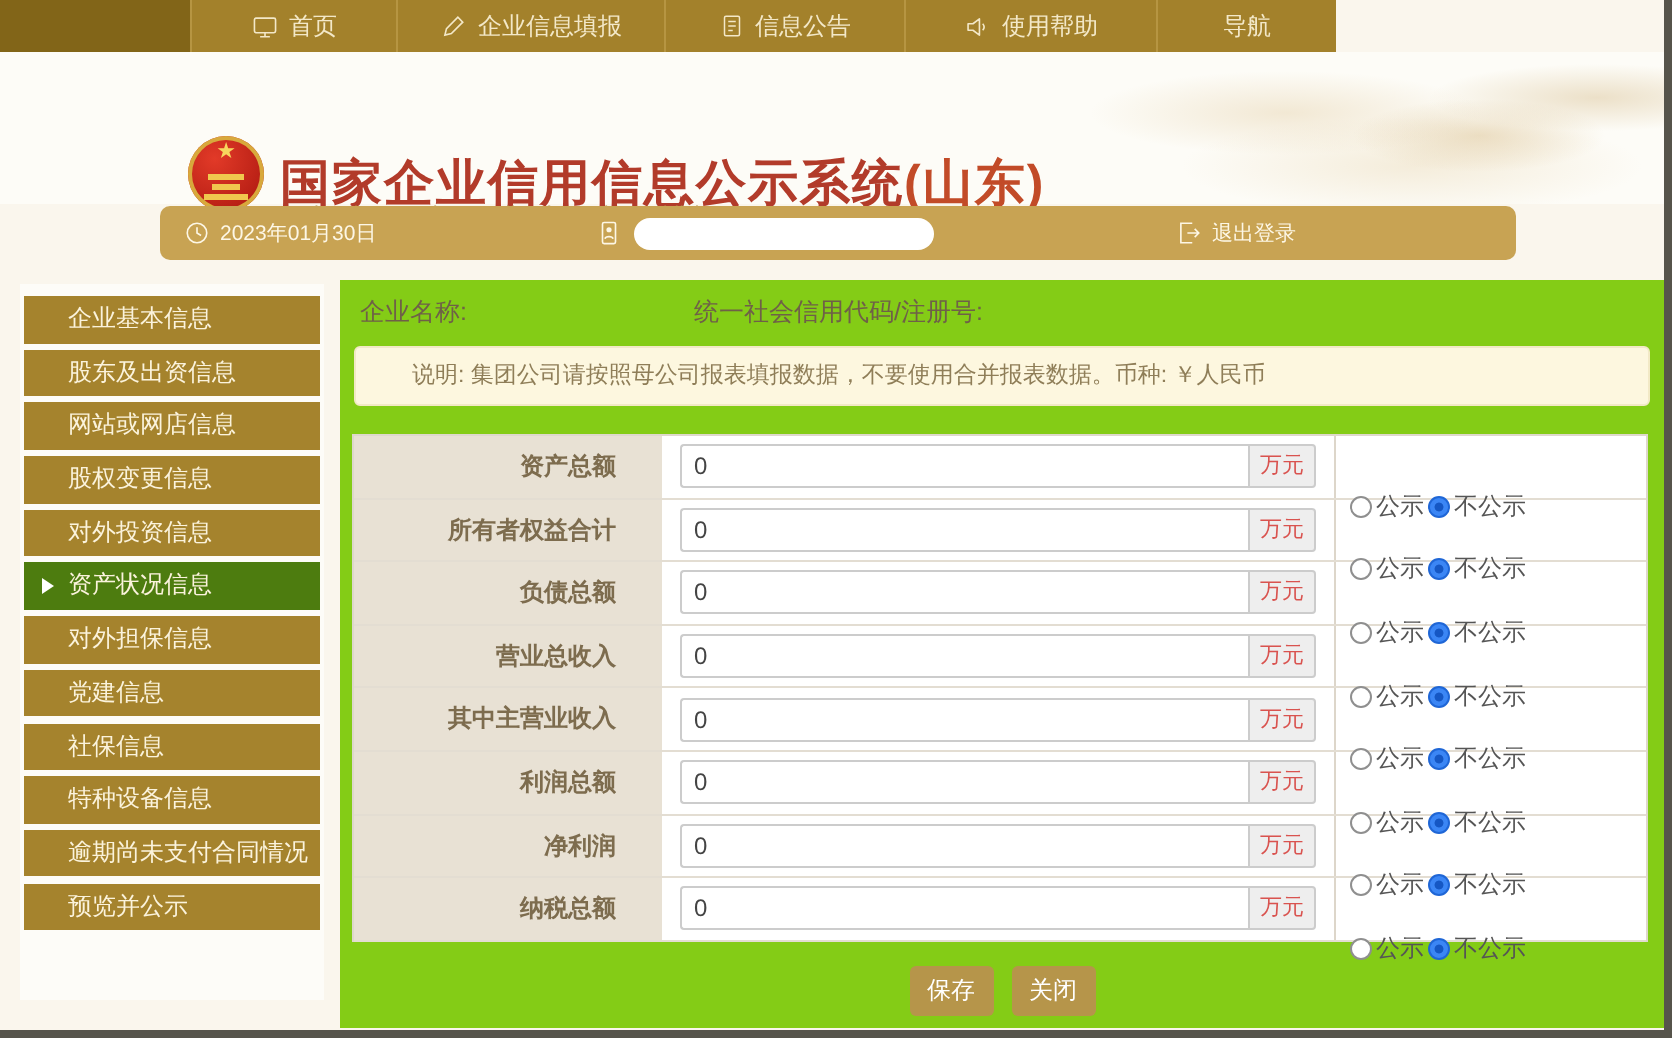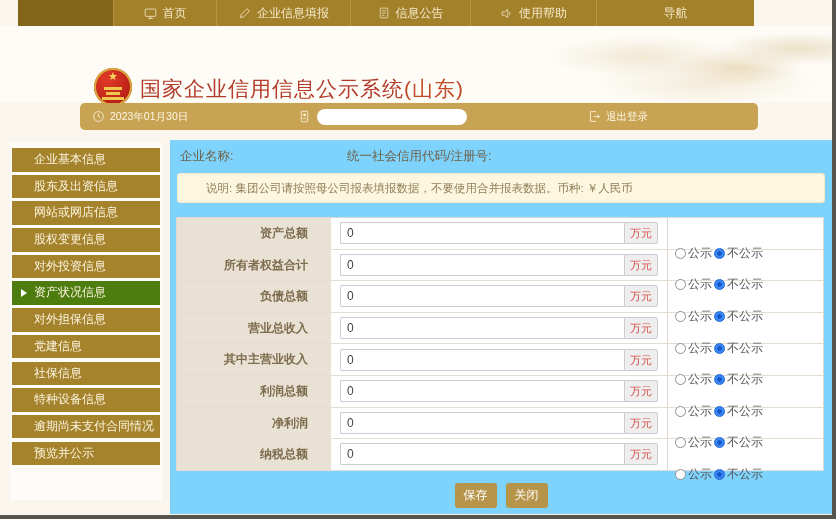--- a/index.html
+++ b/index.html
@@ -1,20 +1,20 @@
 <!DOCTYPE html>
 <html><head>
 <meta charset="utf-8">
 <style>
   * { margin:0; padding:0; box-sizing:border-box; }
   html,body { font-family:"Liberation Sans","DejaVu Sans",sans-serif; }
   #screen { position:relative; width:836px; height:519px; background:#faf6ed; overflow:hidden; }
 
   
-  .topnav { position:absolute; left:0; top:0; width:736px; height:26px; background:#a3812b; display:flex; color:#f3e8c8; font-size:12px;margin-left:18px; }
+  .topnav { position:absolute; left:0; top:0; width:668px; height:26px; background:#a3812b; display:flex; color:#f3e8c8; font-size:12px; }
   .topnav .dark-block { width:95px; height:26px; background:#826518; }
   .nav-item { display:flex; align-items:center; justify-content:center; gap:6px; border-left:1px solid #b69542; cursor:pointer; }
   .nav-item svg { display:block; }
   .w-home{width:103px;} .w-fill{width:134px;} .w-notice{width:120px;} .w-help{width:126px;}
   .nav-item.nav-right { flex:1; }
 
   
   .header { position:absolute; left:0; top:26px; width:832px; height:76px; background:#fdfcf7; }
   .mountain1 { position:absolute; right:0; top:0; width:420px; height:76px;
     background:
@@ -22,21 +22,21 @@
       radial-gradient(140px 30px at 55% 40%, rgba(224,200,155,.38), rgba(224,200,155,0) 70%),
       radial-gradient(120px 24px at 92% 30%, rgba(210,182,130,.40), rgba(210,182,130,0) 70%),
       radial-gradient(160px 34px at 70% 75%, rgba(228,207,165,.35), rgba(228,207,165,0) 72%);
   }
   .emblem { position:absolute; left:94px; top:42px; width:38px; height:38px; border-radius:50%;
     background:radial-gradient(circle at 35% 30%, #e23a28, #b61e14 75%); box-shadow:inset 0 0 0 2px #d8a93c; }
   .emblem .star { position:absolute; left:0; right:0; top:2px; text-align:center; color:#f7d65e; font-size:11px; line-height:12px; }
   .emblem .gate1 { position:absolute; left:10px; top:19px; width:18px; height:3px; background:#f0c84e; }
   .emblem .gate2 { position:absolute; left:12px; top:24px; width:14px; height:3px; background:#f0c84e; }
   .emblem .gate3 { position:absolute; left:8px;  top:29px; width:22px; height:3px; background:#f0c84e; }
-  .site-title { position:absolute; left:140px; top:49px; font-size:21px; font-weight:normal; color:#b23b2a; letter-spacing:1px; white-space:nowrap; }
+  .site-title { position:absolute; left:140px; top:49px; font-size:25px; font-weight:bold; color:#b23b2a; letter-spacing:1px; white-space:nowrap; }
   .site-title .region { color:#c24b28; }
   .site-sub { position:absolute; left:141px; top:76px; font-size:10px; color:#ab8c4c; letter-spacing:.2px; }
 
   
   .userbar { position:absolute; left:80px; top:103px; width:678px; height:27px; background:#c8a353; border-radius:5px;
     display:flex; align-items:center; color:#fdf7e6; font-size:10.5px; }
   .userbar svg { display:block; }
   .ub-clock { margin-left:12px; }
   .ub-date { margin-left:5px; }
   .ub-user { margin-left:110px; }
@@ -45,21 +45,21 @@
 
   
   .sidebar { position:absolute; left:10px; top:142px; width:152px; height:358px; background:#fdfcf8; padding:6px 2px; }
   .side-item { position:relative; height:23.5px; margin-bottom:3.2px; background:#a5832d; color:#fbf3dc; font-size:12px;
     line-height:23.5px; padding-left:22px; cursor:pointer; white-space:nowrap; }
   .side-item.active { background:#4d7c0f; }
   .side-arrow { position:absolute; left:9px; top:7.5px; width:0; height:0;
     border-left:6px solid #ffffff; border-top:4.5px solid transparent; border-bottom:4.5px solid transparent; }
 
   
-  .panel { position:absolute; left:170px; top:140px; width:662px; height:374px; background:#7dd3fc; }
+  .panel { position:absolute; left:170px; top:140px; width:662px; height:374px; background:#84cc16; }
   .company-row { position:absolute; left:0; top:8px; width:100%; font-size:12.5px; color:#6f6048; }
   .company-label { position:absolute; left:10px; top:0; }
   .code-label { position:absolute; left:177px; top:0; }
   .note-box { position:absolute; left:7px; top:33px; width:648px; height:30px; background:#fdf7df; border:1px solid #f2e9c6;
     border-radius:3px; font-size:11.5px; color:#8f7e58; line-height:28px; padding-left:28px; white-space:nowrap; overflow:hidden; }
 
   .form-table { position:absolute; left:6px; top:77px; width:648px; border:1px solid #ded8cc; border-bottom:none; background:#fff; }
   .form-row { display:flex; height:31.6px; border-bottom:1px solid #e3ddd2; align-items:stretch; }
   .row-label { width:154px; background:#e8e1d4; font-size:12px; font-weight:bold; color:#7d6c4e;
     text-align:right; padding-right:23px; line-height:31.6px; white-space:nowrap; }

